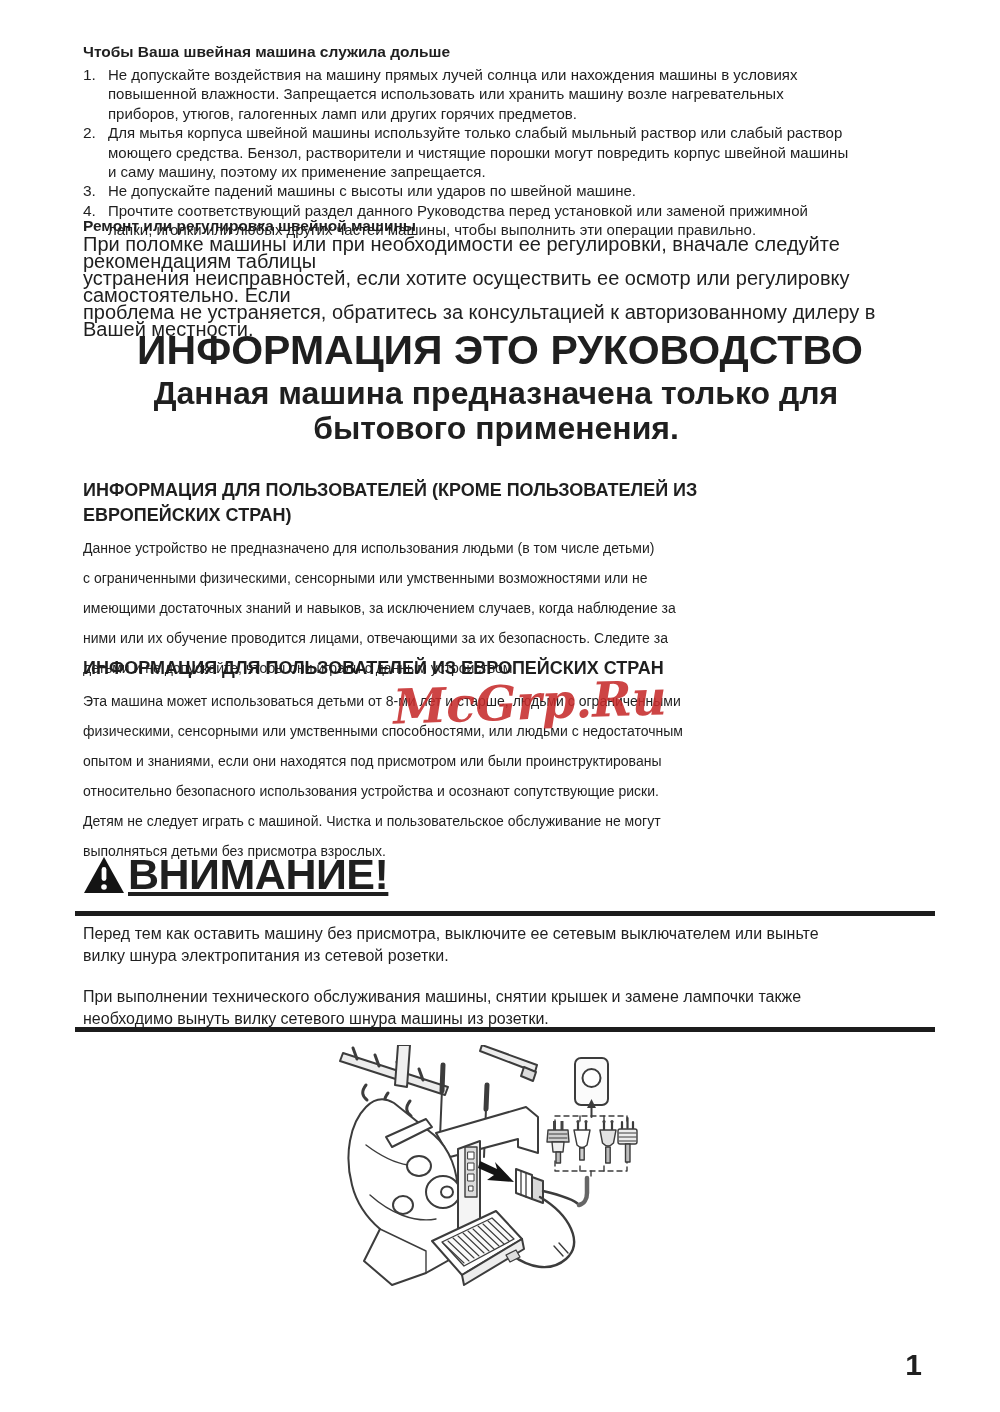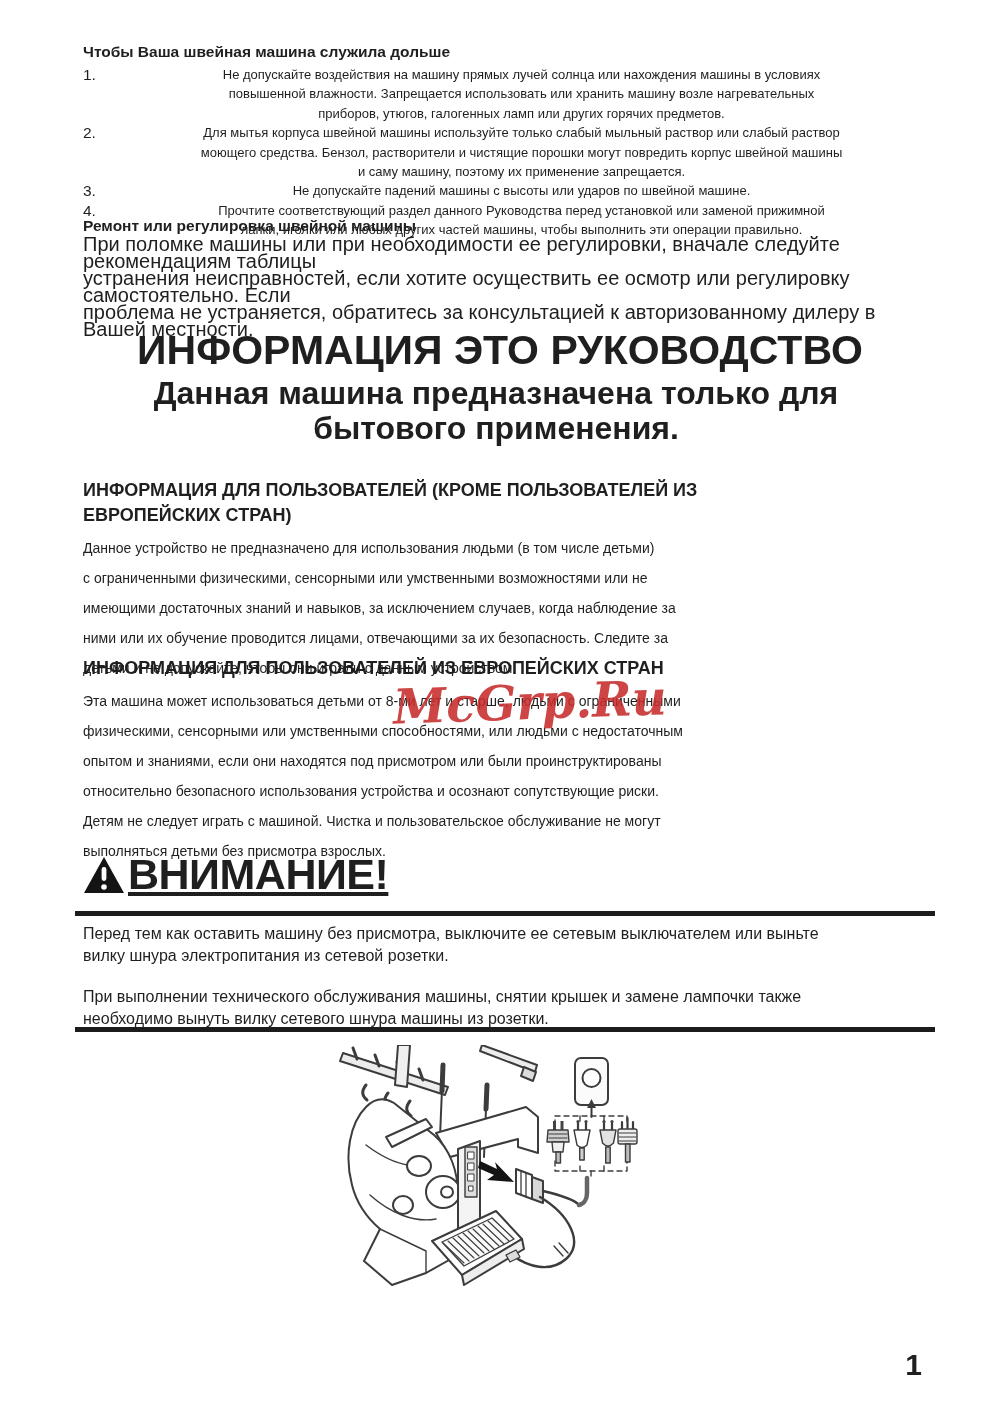--- a/index.html
+++ b/index.html
@@ -8,21 +8,21 @@
     font-family:"Liberation Sans",sans-serif;color:#1f1f1f;
   }
   .abs{position:absolute;}
   .txtblock{left:83px;width:852px;}
   h2,h3,p{margin:0;padding:0;white-space:pre-line;}
   
   .care{top:42px;}
   .care h3{font-size:15.5px;font-weight:bold;line-height:20px;margin-bottom:3px;}
   .li{display:grid;grid-template-columns:25px 1fr;}
   .li .num{font-size:15.5px;line-height:19.4px;}
-  .li .txt{font-size:13px;line-height:19.4px;text-align:center;}
+  .li .txt{font-size:15px;line-height:19.4px;}
   
   .repair{top:216px;}
   .repair h3{font-size:15.5px;font-weight:bold;line-height:20px;}
   .repair p{font-size:20px;line-height:17px;}
   
   .save-title{top:327px;left:0;width:1000px;text-align:center;font-size:41px;font-weight:bold;letter-spacing:0px;}
   .save-sub{top:376px;left:0;width:992px;text-align:center;font-size:32px;font-weight:bold;line-height:35px;white-space:pre-line;}
   
   .info1{top:478px;}
   .info2{top:656px;}

